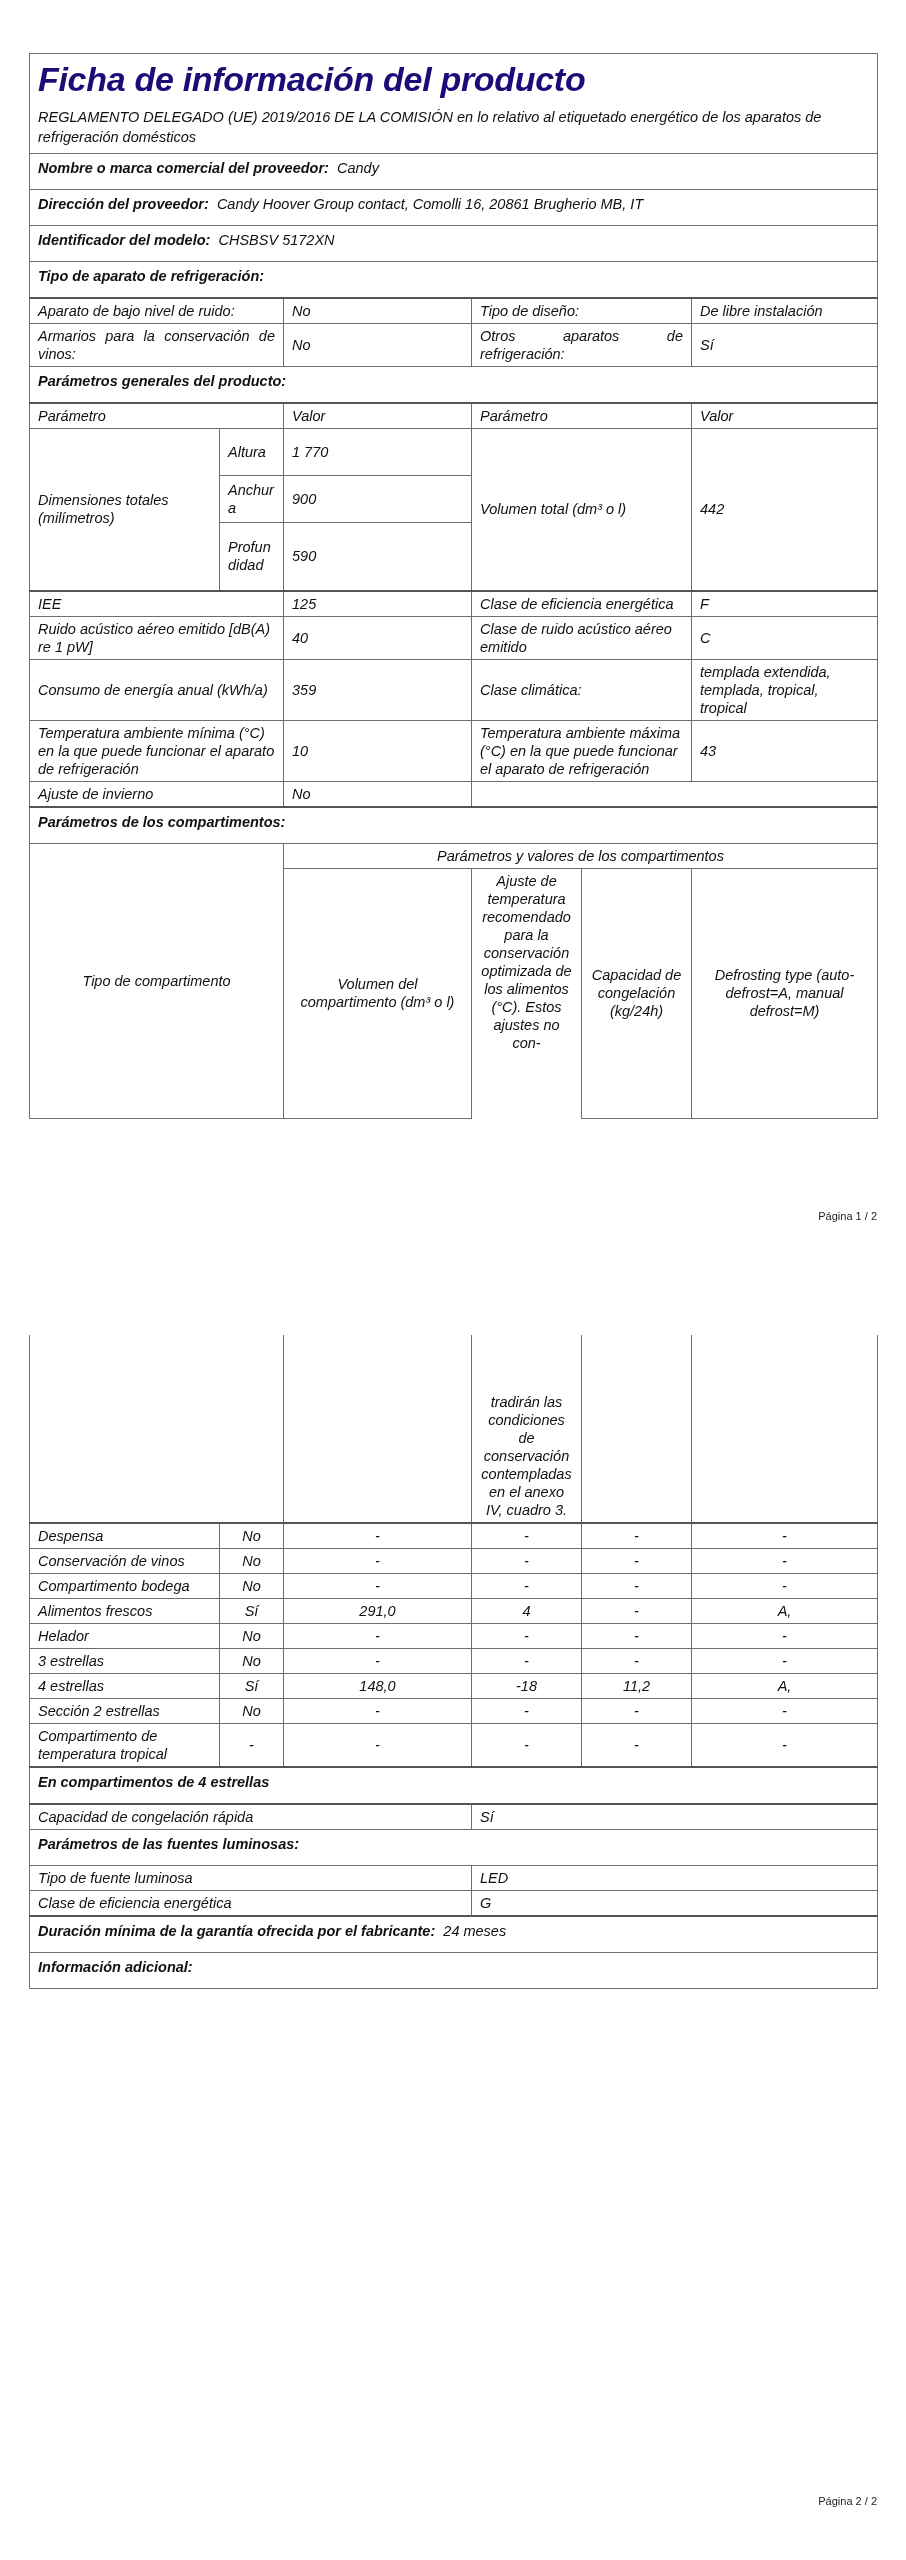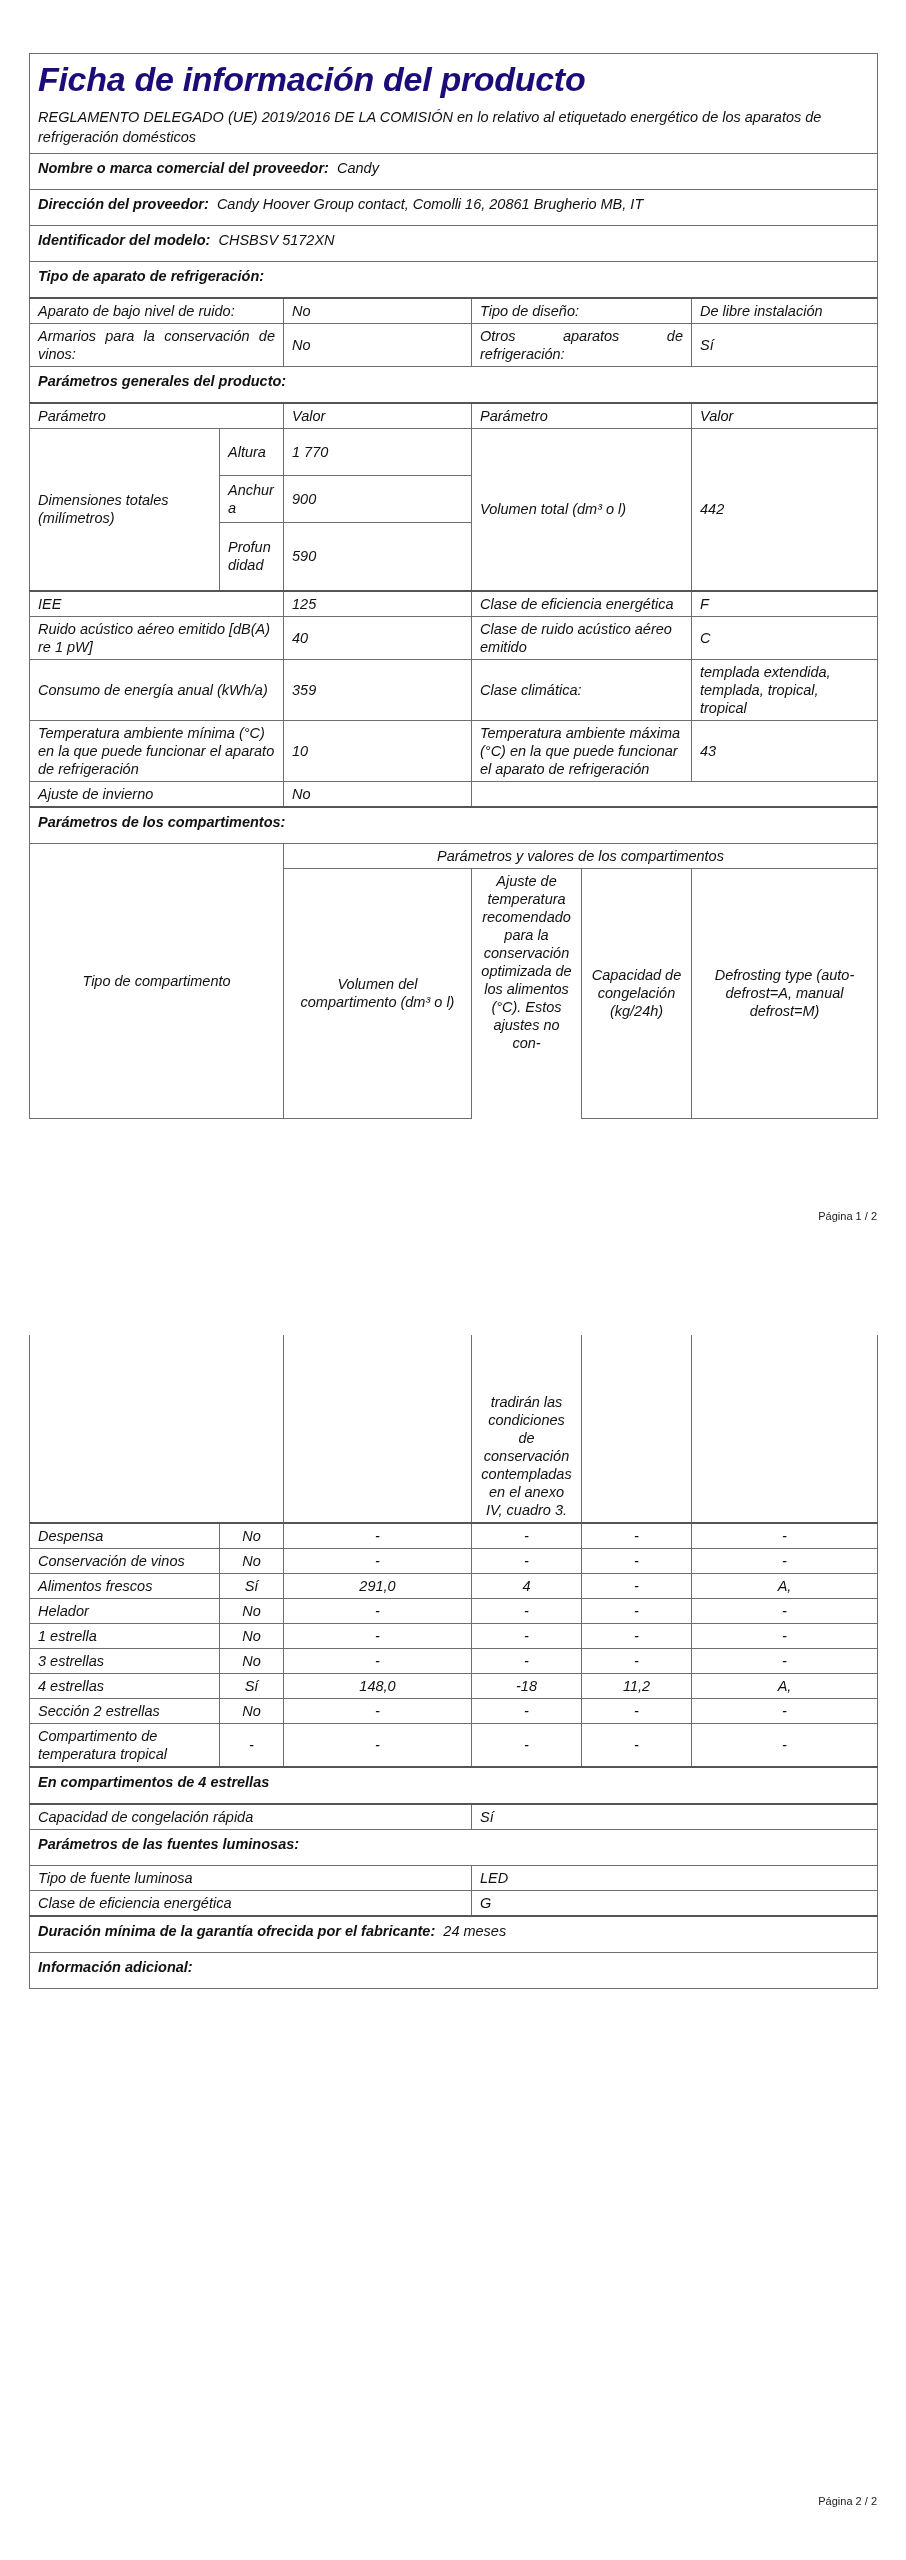--- a/index.html
+++ b/index.html
@@ -174,37 +174,37 @@
         </tr>
         <tr>
           <td>Conservación de vinos</td>
           <td class="c top">No</td>
           <td class="c top">-</td>
           <td class="c top">-</td>
           <td class="c top">-</td>
           <td class="c top">-</td>
         </tr>
         <tr>
+          <td>Compartimento bodega</td>
+          <td class="c">No</td>
+          <td class="c">-</td>
+          <td class="c">-</td>
+          <td class="c">-</td>
+          <td class="c">-</td>
+        </tr>
+        <tr>
           <td>Alimentos frescos</td>
           <td class="c">Sí</td>
           <td class="c">291,0</td>
           <td class="c">4</td>
           <td class="c">-</td>
           <td class="c">A,</td>
         </tr>
         <tr>
           <td>Helador</td>
-          <td class="c">No</td>
-          <td class="c">-</td>
-          <td class="c">-</td>
-          <td class="c">-</td>
-          <td class="c">-</td>
-        </tr>
-        <tr>
-          <td>1 estrella</td>
           <td class="c">No</td>
           <td class="c">-</td>
           <td class="c">-</td>
           <td class="c">-</td>
           <td class="c">-</td>
         </tr>
         <tr>
           <td>3 estrellas</td>
           <td class="c">No</td>
           <td class="c">-</td>

